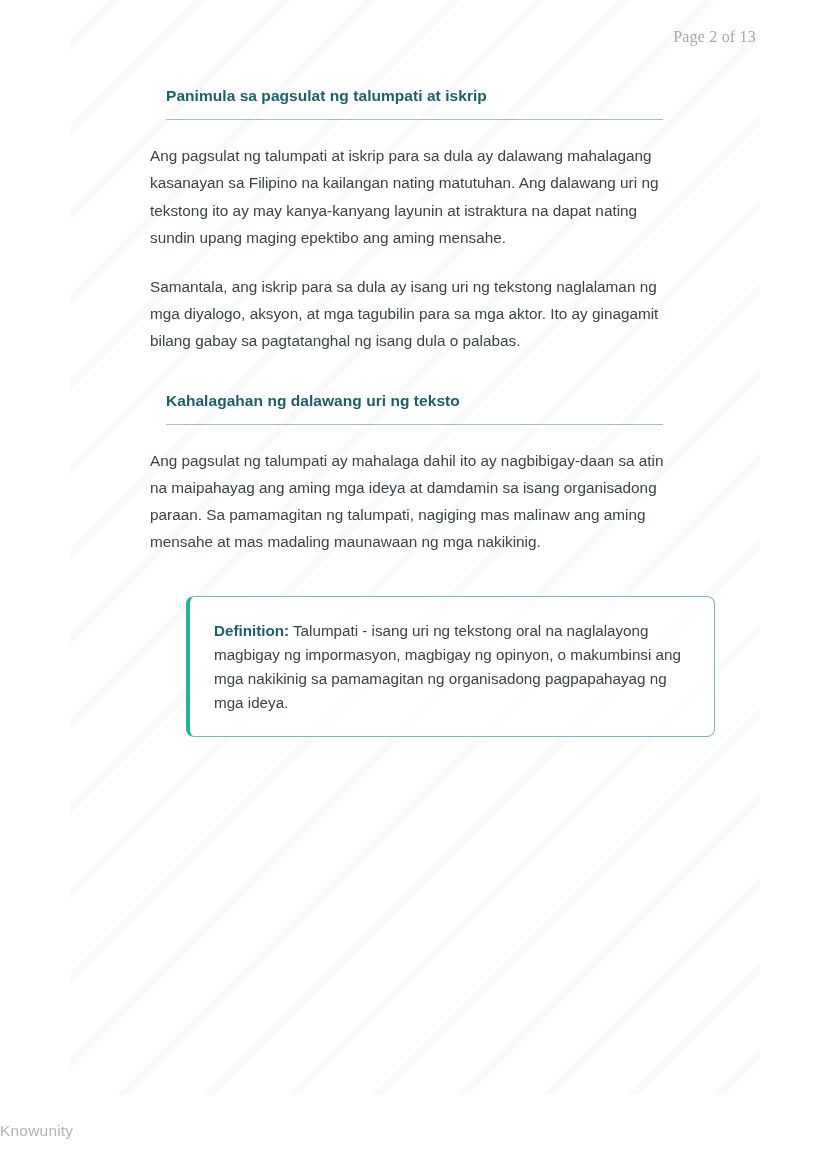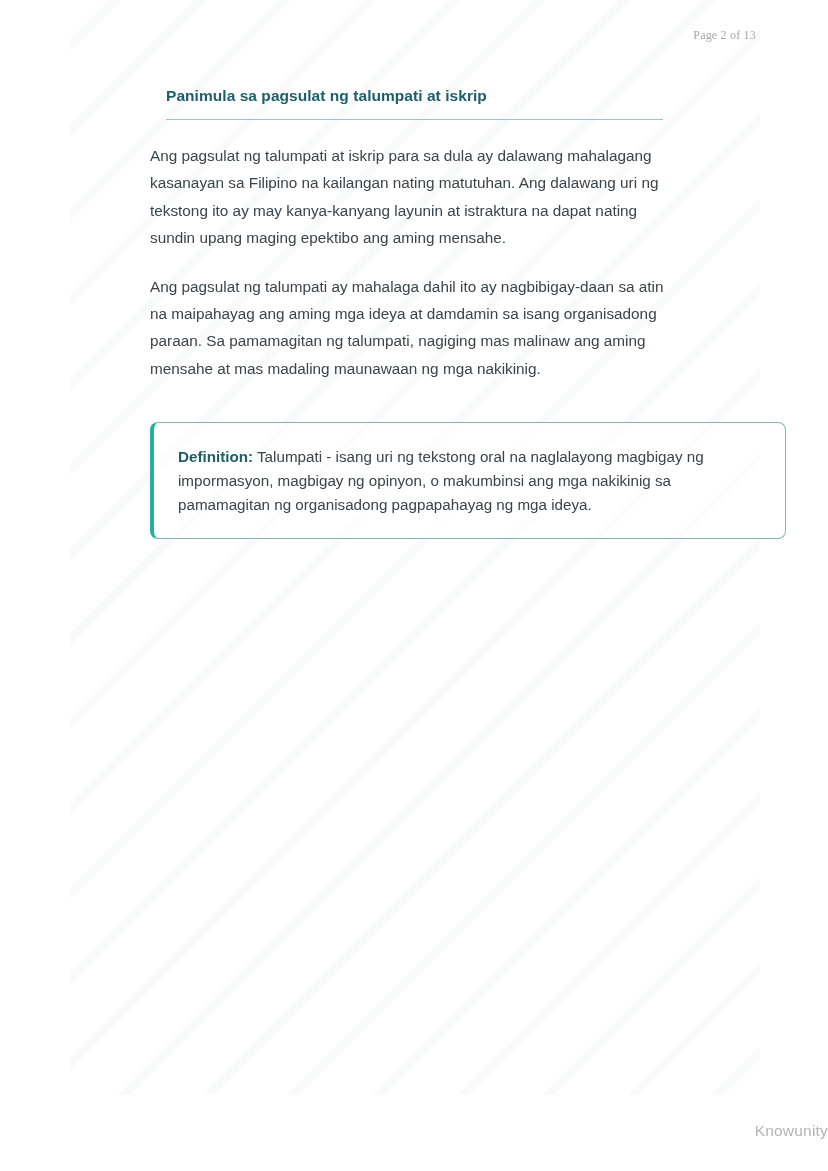--- a/index.html
+++ b/index.html
@@ -41,21 +41,21 @@
     pointer-events: none;
     z-index: 0;
   }
 
   
   .page-indicator {
     position: absolute;
     top: 28px;
     right: 72px;
     font-family: "Liberation Serif", serif;
-    font-size: 12px;
+    font-size: 16px;
     color: #a8a8ac;
     letter-spacing: 0.2px;
     z-index: 3;
   }
 
   
   .content {
     position: absolute;
     left: 150px;
     top: 70px;
@@ -96,40 +96,41 @@
 
   
   .definition-box {
     margin-top: 40px;
     border: 1px solid #7fb6b4;
     border-left: 4px solid #22b39a;
     border-radius: 8px;
     background: rgba(255, 255, 255, 0.62);
     padding: 22px 24px 21px 24px;
     box-sizing: border-box;
-    width: 636px;
+    width: 529px;
+    margin-left: 36px;
   }
   .definition-box p {
     margin: 0;
     font-size: 15.2px;
     line-height: 24px;
     color: #3b444a;
   }
   .definition-label {
     font-weight: bold;
     color: #1d5f68;
   }
 
   
   .footer-brand {
     position: absolute;
     left: 0;
     right: 0;
     top: 1122px;
-    text-align: right;
+    text-align: left;
     font-size: 15.5px;
     color: #b4b4b8;
     letter-spacing: 0.2px;
     z-index: 3;
   }
 </style>
 </head>
 <body>
 
 <div class="page">
@@ -140,21 +141,27 @@
 
   <div class="content">
 
     <h2 class="section-heading">Panimula sa pagsulat ng talumpati at iskrip</h2>
 
     <div class="para-block">
       <p class="body-text">Ang pagsulat ng talumpati at iskrip para sa dula ay dalawang mahalagang kasanayan sa Filipino na kailangan nating matutuhan. Ang dalawang uri ng tekstong ito ay may kanya-kanyang layunin at istraktura na dapat nating sundin upang maging epektibo ang aming mensahe.</p>
     </div>
 
 
+    <div class="para-block">
+      <p class="body-text">Samantala, ang iskrip para sa dula ay isang uri ng tekstong naglalaman ng mga diyalogo, aksyon, at mga tagubilin para sa mga aktor. Ito ay ginagamit bilang gabay sa pagtatanghal ng isang dula o palabas.</p>
+    </div>
 
+    <div class="gap-before-heading">
+      <h2 class="section-heading second">Kahalagahan ng dalawang uri ng teksto</h2>
+    </div>
 
     <div class="para-block">
       <p class="body-text">Ang pagsulat ng talumpati ay mahalaga dahil ito ay nagbibigay-daan sa atin na maipahayag ang aming mga ideya at damdamin sa isang organisadong paraan. Sa pamamagitan ng talumpati, nagiging mas malinaw ang aming mensahe at mas madaling maunawaan ng mga nakikinig.</p>
     </div>
 
 
     <div class="definition-box">
       <p><span class="definition-label">Definition:</span><span> Talumpati - isang uri ng tekstong oral na naglalayong magbigay ng impormasyon, magbigay ng opinyon, o makumbinsi ang mga nakikinig sa pamamagitan ng organisadong pagpapahayag ng mga ideya.</span></p>
     </div>
 

